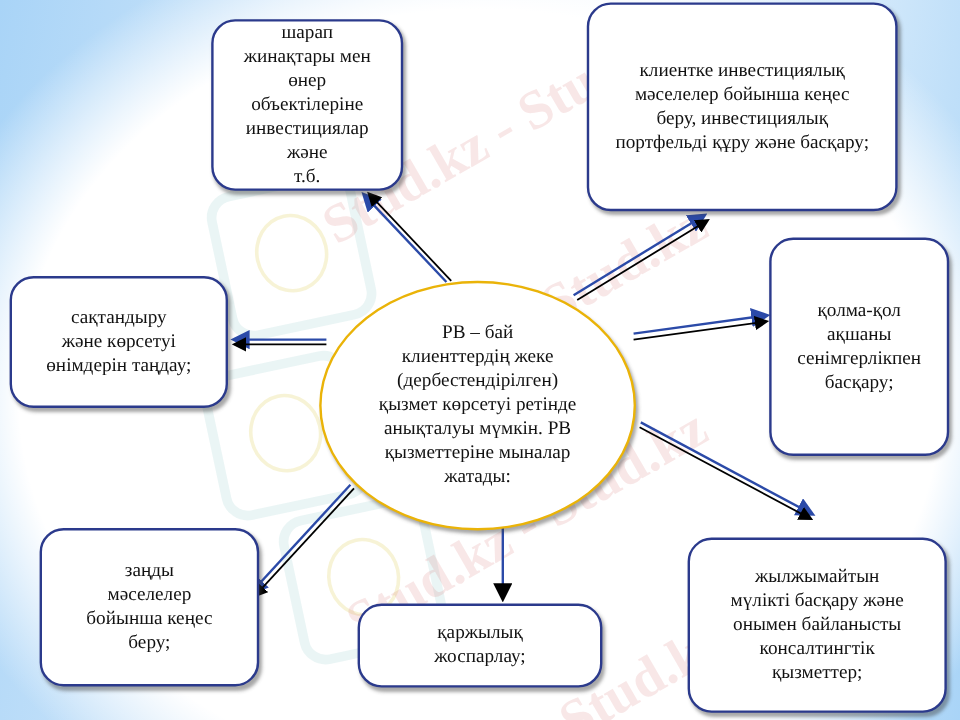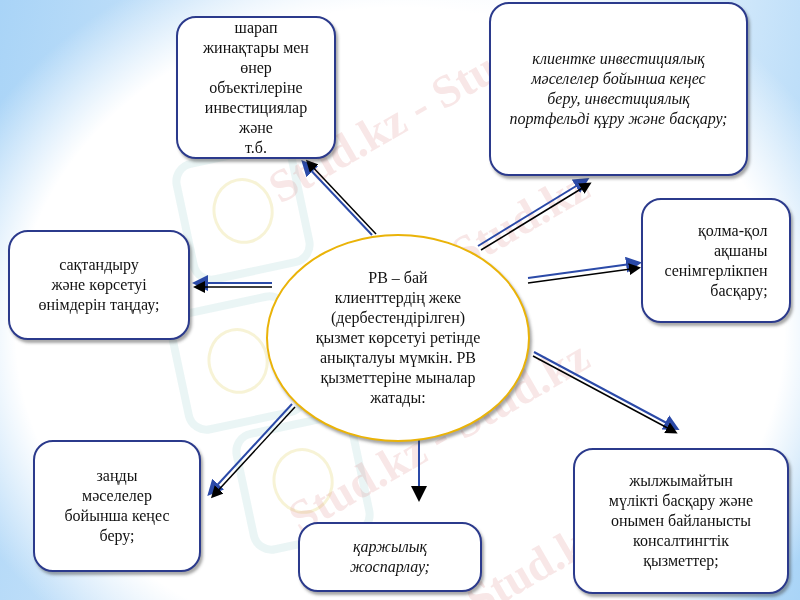--- a/index.html
+++ b/index.html
@@ -156,39 +156,39 @@
 анықталуы мүмкін. РВ
 қызметтеріне мыналар
 жатады:</div>
 
 <div class="node" style="left:176px; top:16px; width:160px; height:143px;">        шарап
 жинақтары мен өнер
 объектілеріне
 инвестициялар және
 т.б.</div>
 
-<div class="node" style="left:489px; top:2px; width:259px; height:174px;font-style:italic;">        клиентке инвестициялық
+<div class="node" style="left:489px; top:2px; width:259px; height:174px;">        клиентке инвестициялық
 мәселелер бойынша кеңес
 беру, инвестициялық
 портфельді құру және басқару;</div>
 
 <div class="node" style="left:8px; top:230px; width:182px; height:110px;">        сақтандыру
 және көрсетуі
 өнімдерін таңдау;</div>
 
-<div class="node" style="left:641px; top:198px; width:150px; height:125px;text-align:right;">        қолма-қол
+<div class="node" style="left:641px; top:198px; width:150px; height:182px;">        қолма-қол
 ақшаны
 сенімгерлікпен
 басқару;</div>
 
-<div class="node" style="left:33px; top:440px; width:168px; height:132px;">        заңды
+<div class="node" style="left:33px; top:440px; width:183px; height:132px;">        заңды
 мәселелер
 бойынша кеңес
 беру;</div>
 
-<div class="node" style="left:298px; top:522px; width:184px; height:70px;font-style:italic;">        қаржылық
+<div class="node" style="left:298px; top:503px; width:204px; height:70px;">        қаржылық
 жоспарлау;</div>
 
 <div class="node" style="left:573px; top:448px; width:216px; height:146px;">        жылжымайтын
 мүлікті басқару және
 онымен байланысты
 консалтингтік
 қызметтер;</div>
 
 </body></html>

